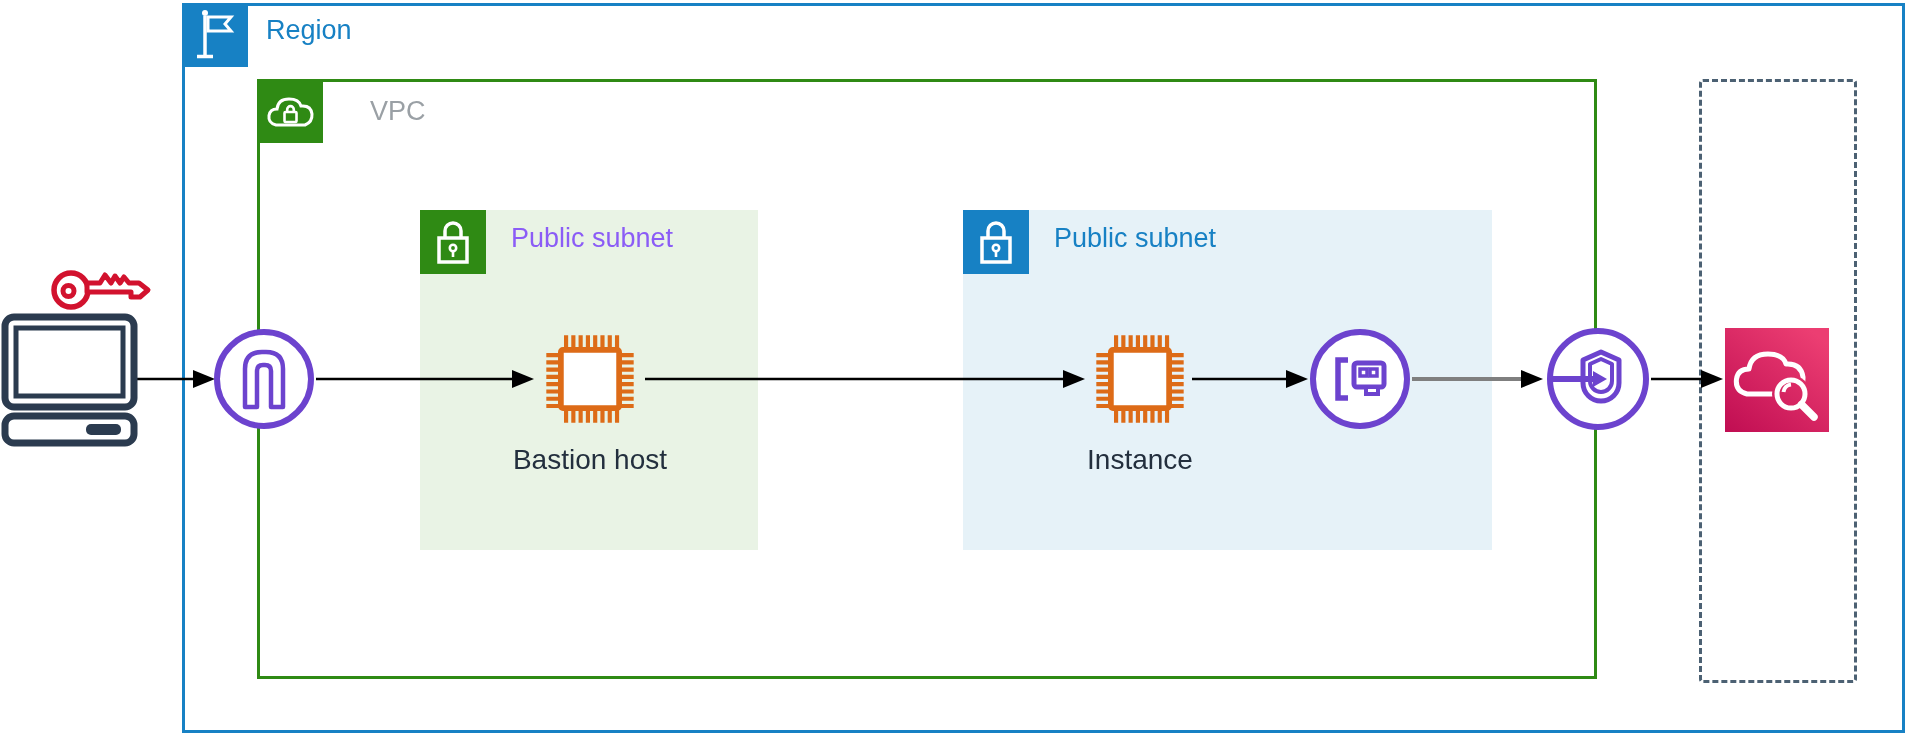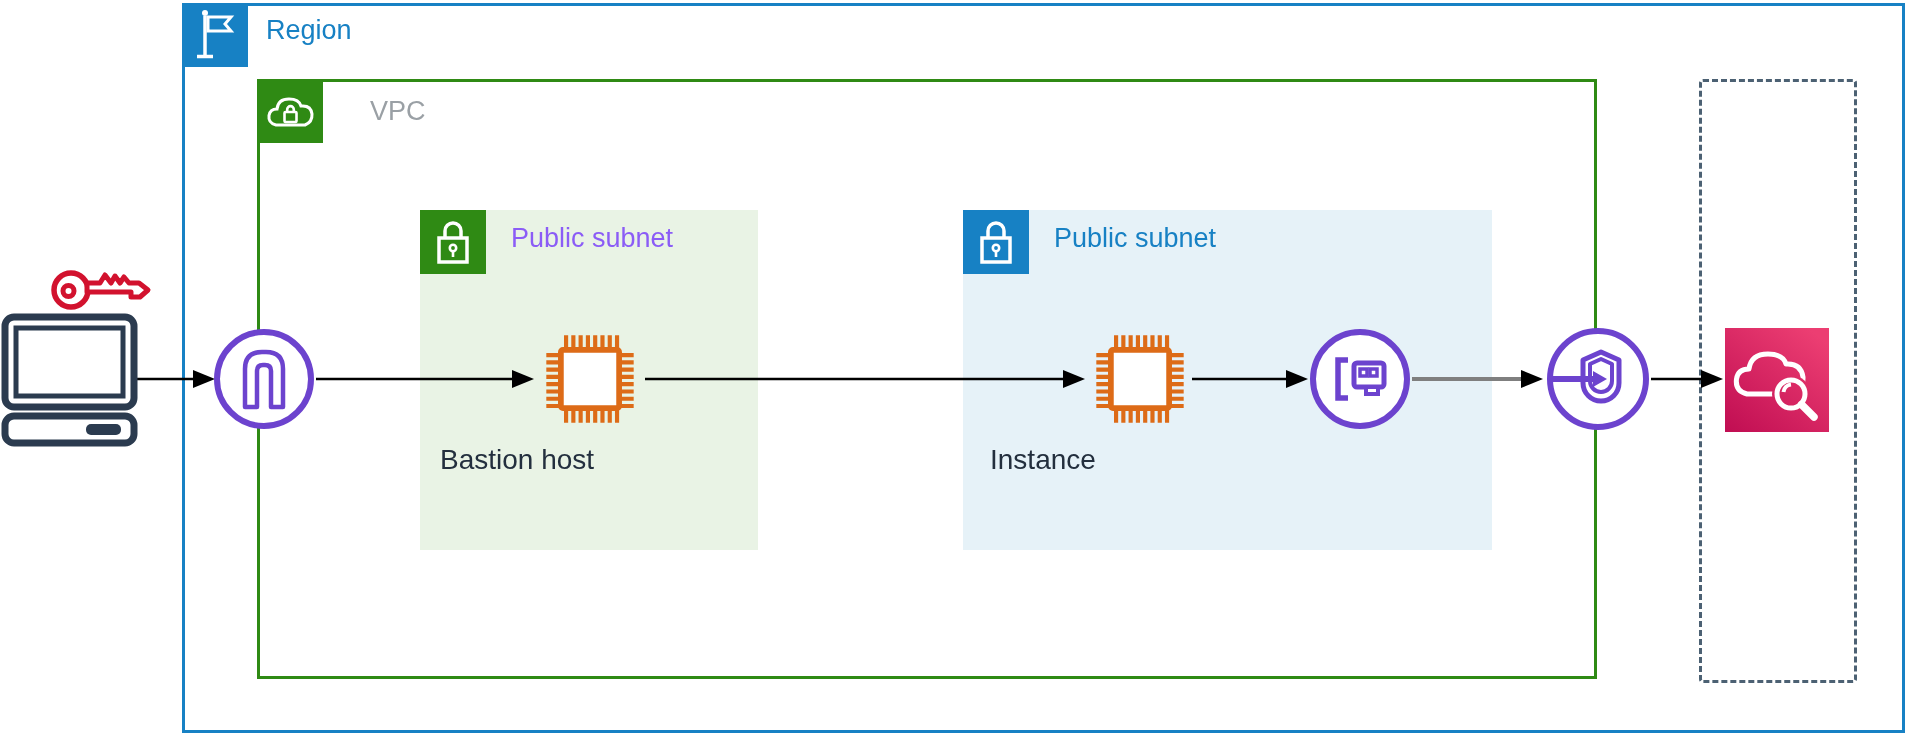--- a/index.html
+++ b/index.html
@@ -23,22 +23,22 @@
   #private-subnet-label{left:1054px;top:222px;color:#1781C4;}
   #dashed-box{left:1699px;top:79px;width:158px;height:604px;border:3px dashed #4C6173;border-radius:4px;}
   #client-laptop{left:0px;top:312px;width:140px;height:135px;}
   #ssh-key{left:47px;top:262px;width:110px;height:54px;}
   #igw{left:212px;top:327px;width:104px;height:104px;}
   #bastion-chip{left:538px;top:327px;width:104px;height:104px;}
   #instance-chip{left:1088px;top:327px;width:104px;height:104px;}
   #eni{left:1308px;top:327px;width:104px;height:104px;}
   #endpoint{left:1545px;top:326px;width:106px;height:106px;}
   #cloudtrail{left:1725px;top:328px;width:104px;height:104px;}
-  #bastion-label{left:440px;top:444px;width:300px;color:#232F3E;font-size:28px;}
-  #instance-label{left:990px;top:444px;width:300px;text-align:left;color:#232F3E;font-size:28px;}
+  #bastion-label{left:440px;top:444px;width:300px;text-align:center;color:#232F3E;font-size:28px;}
+  #instance-label{left:990px;top:444px;width:300px;text-align:center;color:#232F3E;font-size:28px;}
   #arrow-layer{left:0;top:0;width:1910px;height:755px;pointer-events:none;}
 </style>
 </head>
 <body>
 
 <div id="canvas">
 
   <div class="abs" id="region-box"></div>
 
   <div class="abs" id="vpc-box"></div>

